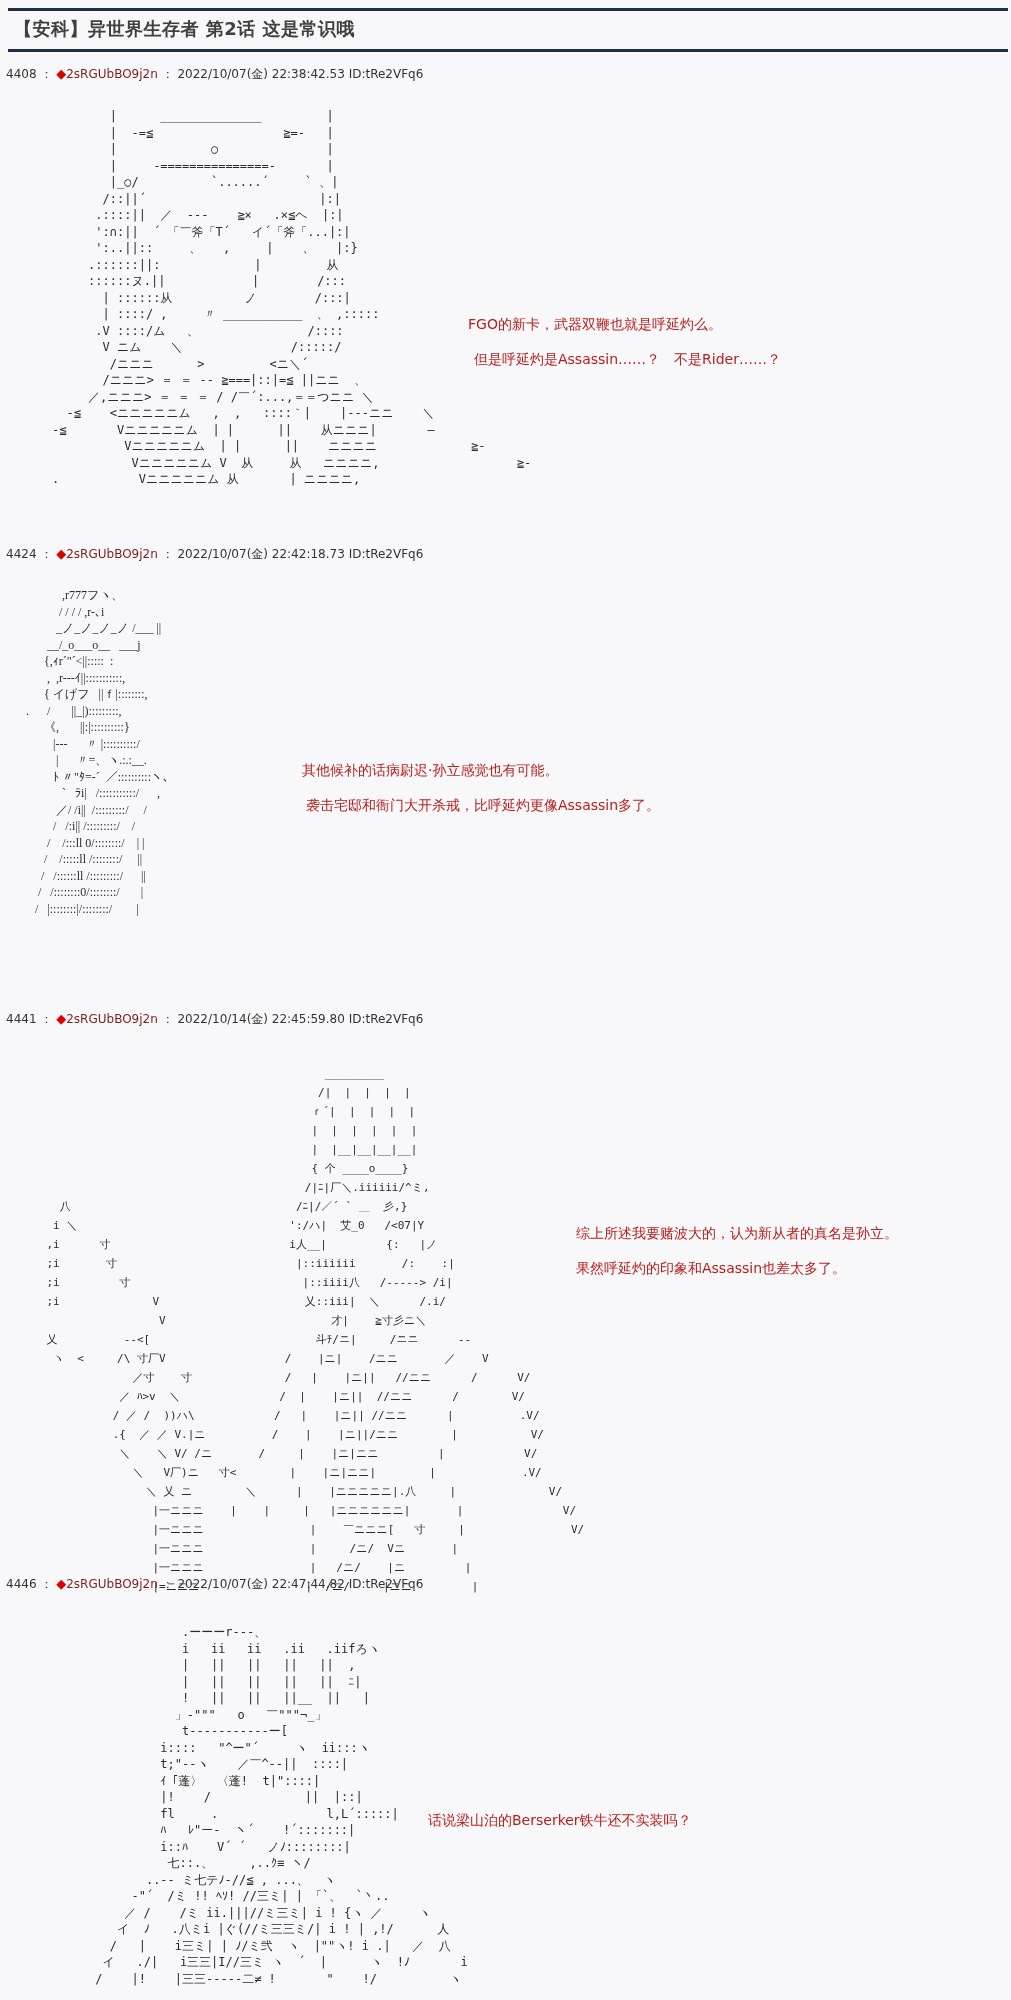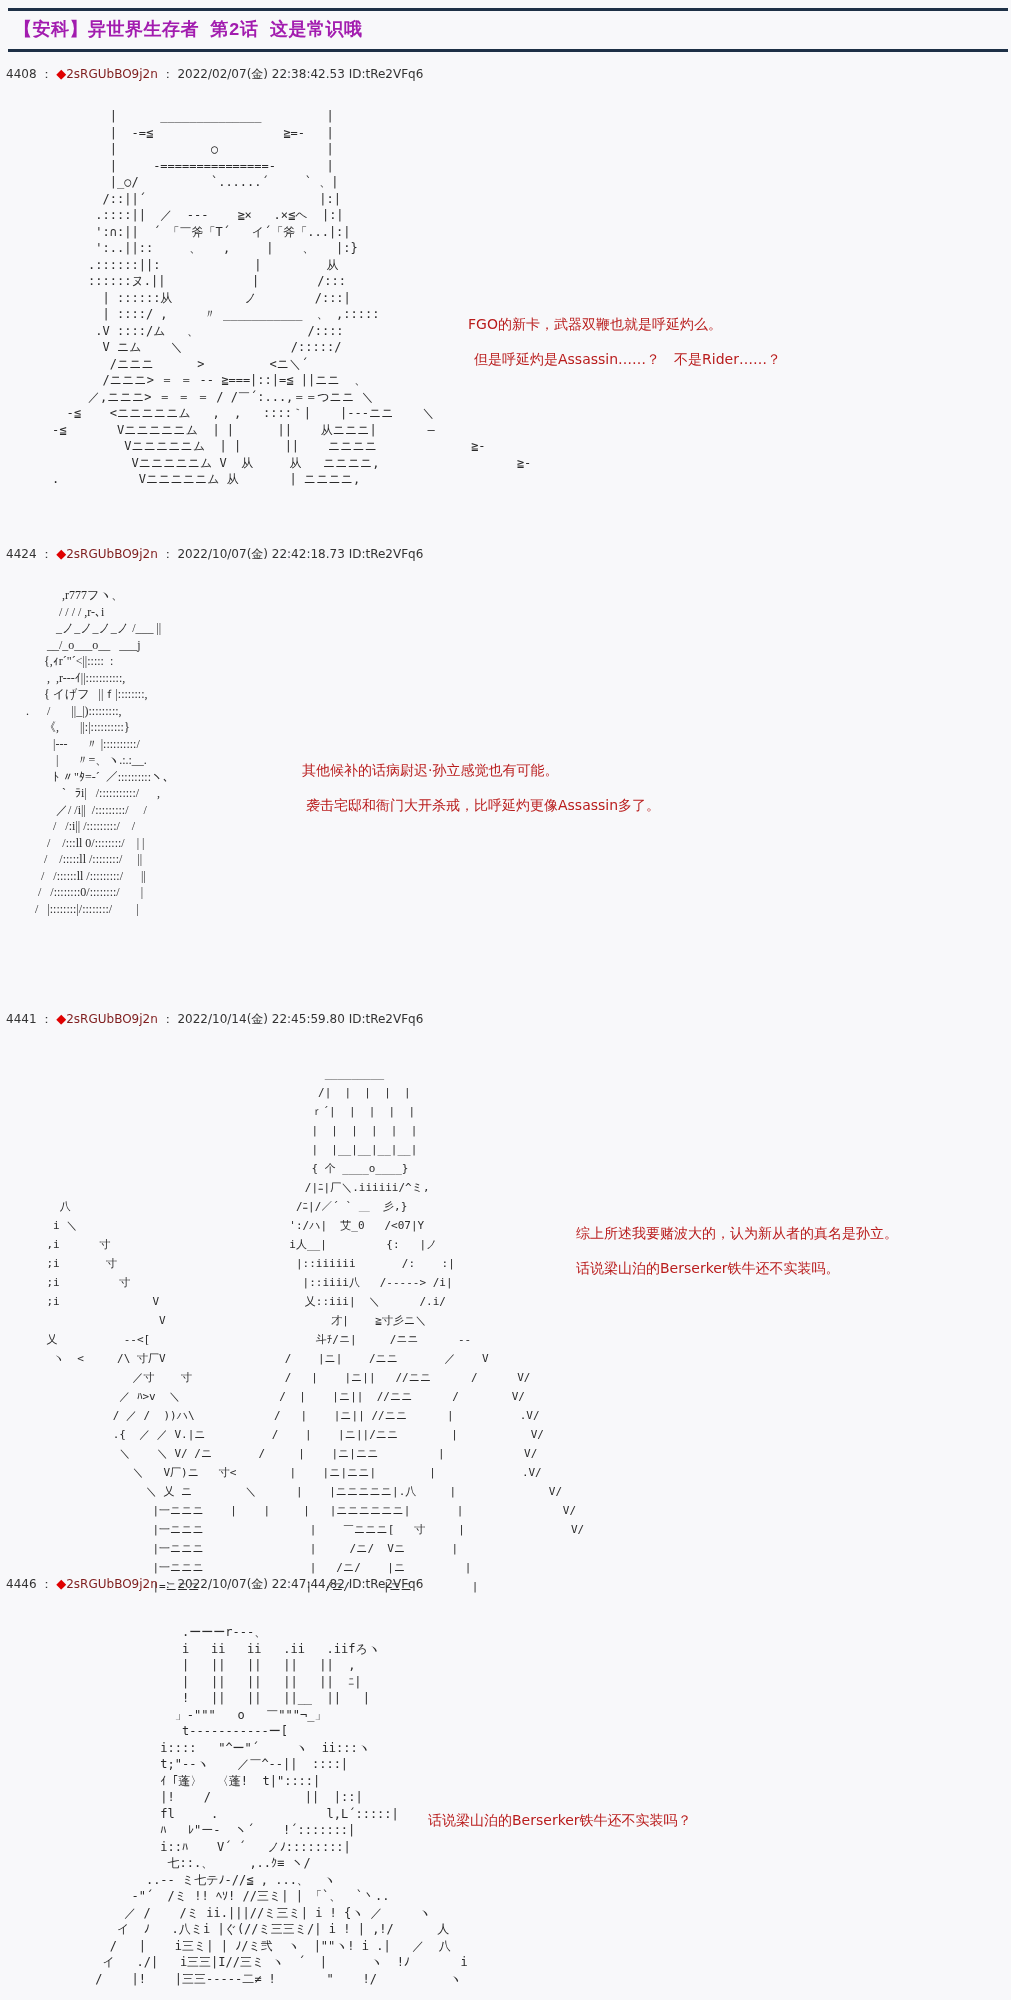--- a/index.html
+++ b/index.html
@@ -10,22 +10,22 @@
     color: #1a1a1a;
     position: relative;
   }
   .title-bar {
     position: absolute; left: 8px; top: 8px; width: 1000px;
     border-top: 3px solid #1e3046; border-bottom: 3px solid #1e3046;
     height: 38px;
   }
   .title-text {
     position: absolute; left: 6px; top: 6px;
-    font-size: 18px; font-weight: bold; color: #a21caf;
-    letter-spacing: 0.5px; white-space: nowrap; font-family: Liberation Mono, monospace;
+    font-size: 18px; font-weight: bold; color: #404040;
+    letter-spacing: 0.5px; white-space: nowrap;
   }
   .post-header {
     position: absolute; left: 6px; font-size: 12px; color: #333;
     white-space: nowrap;
   }
   .post-header .num, .post-header .sep, .post-header .date, .post-header .uid { color: #333; }
   .post-header .diamond { color: #e00000; font-size: 13px; }
   .post-header .trip { color: #7f1d1d; }
   .aa {
     position: absolute; margin: 12px;
@@ -42,21 +42,21 @@
 
 <div class="title-bar">
   <div class="title-text">【安科】异世界生存者 第2话 这是常识哦</div>
 </div>
 
 <div class="post-header" style="top:66px;">
   <span class="num">4408</span>
   <span class="sep">：</span>
   <span class="diamond">◆</span><span class="trip">2sRGUbBO9j2n</span>
   <span class="sep">：</span>
-  <span class="date">2022/02/07(金) 22:38:42.53</span>
+  <span class="date">2022/10/07(金) 22:38:42.53</span>
   <span class="uid">ID:tRe2VFq6</span>
 </div>
 <pre class="aa" style="left:40px; top:96px;">        |      ______________         |
         |  -=≦                  ≧=-   |
         |             ○               |
         |     -===============-       |
         |_○/          `......´     ` 、|
        /::||´                        |:|
       .::::||  ／  ---    ≧×   .×≦ヘ  |:|
       ':∩:||  ´ 「￣斧「T´   イ´「斧「...|:|
@@ -139,21 +139,21 @@
               .{  ／ ／ V.|ニ          /    |    |ニ||/ニニ        |           V/
                ＼    ＼ V/ /ニ       /     |    |ニ|ニニ         |            V/
                  ＼   V厂)ニ   寸&lt;        |    |ニ|ニニ|        |             .V/
                    ＼ 乂 ニ        ＼      |    |ニニニニニ|.八     |              V/
                     |一ニニニ    |    |     |   |ニニニニニニ|       |               V/
                     |一ニニニ                |    ￣ニニニ[   寸     |                V/
                     |一ニニニ                |     /ニ/  Vニ       |
                     |一ニニニ                |   /ニ/    |ニ         |
                     |=ニニニ                |  /ニ/     |ニニ         |</pre>
 <div class="comment" style="left:576px; top:1225px;">综上所述我要赌波大的，认为新从者的真名是孙立。</div>
-<div class="comment" style="left:576px; top:1260px;">话说梁山泊的Berserker铁牛还不实装吗。</div>
+<div class="comment" style="left:576px; top:1260px;">果然呼延灼的印象和Assassin也差太多了。</div>
 
 <div class="post-header" style="top:1576px;">
   <span class="num">4446</span>
   <span class="sep">：</span>
   <span class="diamond">◆</span><span class="trip">2sRGUbBO9j2n</span>
   <span class="sep">：</span>
   <span class="date">2022/10/07(金) 22:47:44.82</span>
   <span class="uid">ID:tRe2VFq6</span>
 </div>
 <pre class="aa" style="left:40px; top:1612px;">                  .ーーーr---、

